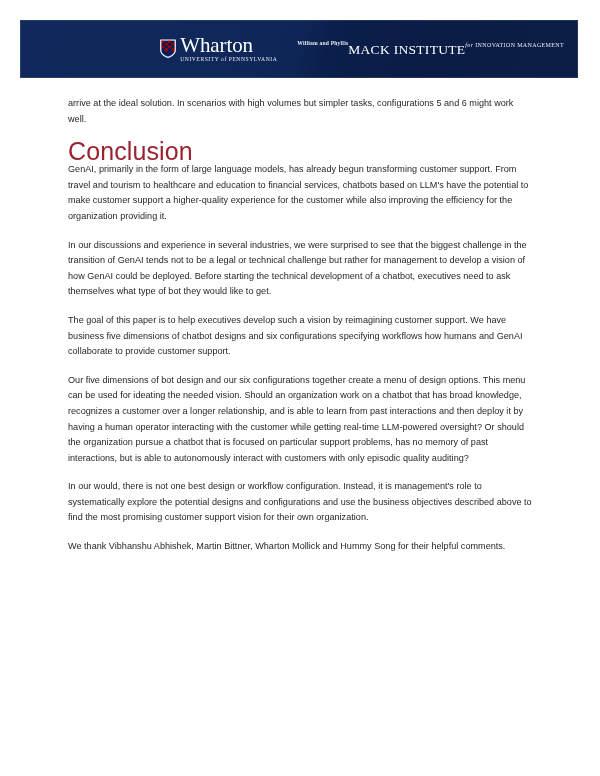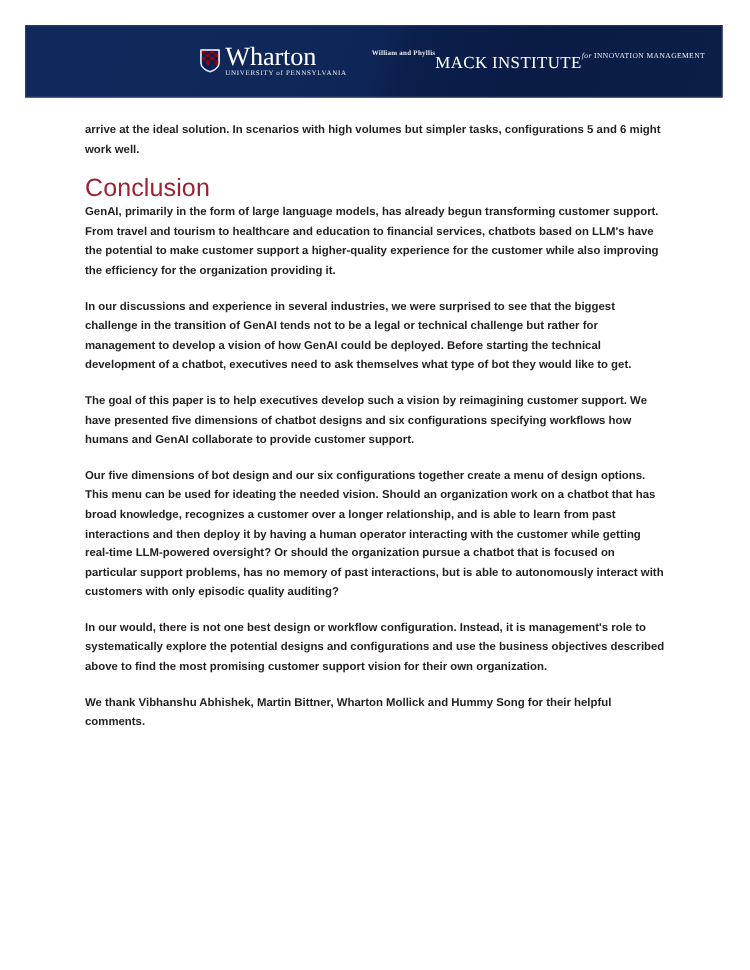--- a/index.html
+++ b/index.html
@@ -148,25 +148,24 @@
     width: 464px;
   }
 
   p.para {
     font-size: 9.1px;
     line-height: 15.6px;
     color: #231f20;
     margin: 0 0 13px 0;
     text-align: left;
     letter-spacing: 0.01px;
-    font-weight: bold;
   }
 
   h2.section-heading {
-    font-size: 20px;
+    font-size: 25px;
     font-weight: normal;
     line-height: 22px;
     color: #9b2230;
     margin: 0;
     letter-spacing: 0.1px;
   }
 
   .heading-conclusion {
     margin-top: 25px;
     margin-bottom: 13px;
@@ -214,21 +213,21 @@
   </div>
 
   <div class="doc-body">
 
     <p class="para">arrive at the ideal solution. In scenarios with high volumes but simpler tasks, configurations 5 and 6 might work well.</p>
 
     <h2 class="section-heading heading-conclusion">Conclusion</h2>
 
     <p class="para">GenAI, primarily in the form of large language models, has already begun transforming customer support. From travel and tourism to healthcare and education to financial services, chatbots based on LLM's have the potential to make customer support a higher-quality experience for the customer while also improving the efficiency for the organization providing it.</p>
     <p class="para">In our discussions and experience in several industries, we were surprised to see that the biggest challenge in the transition of GenAI tends not to be a legal or technical challenge but rather for management to develop a vision of how GenAI could be deployed. Before starting the technical development of a chatbot, executives need to ask themselves what type of bot they would like to get.</p>
-    <p class="para">The goal of this paper is to help executives develop such a vision by reimagining customer support. We have presented five dimensions of chatbot designs and six configurations specifying workflows how humans and GenAI collaborate to provide customer support.</p>
+    <p class="para">The goal of this paper is to help executives develop such a vision by reimagining customer support. We have business five dimensions of chatbot designs and six configurations specifying workflows how humans and GenAI collaborate to provide customer support.</p>
     <p class="para">Our five dimensions of bot design and our six configurations together create a menu of design options. This menu can be used for ideating the needed vision. Should an organization work on a chatbot that has broad knowledge, recognizes a customer over a longer relationship, and is able to learn from past interactions and then deploy it by having a human operator interacting with the customer while getting real-time LLM-powered oversight? Or should the organization pursue a chatbot that is focused on particular support problems, has no memory of past interactions, but is able to autonomously interact with customers with only episodic quality auditing?</p>
     <p class="para">In our would, there is not one best design or workflow configuration. Instead, it is management's role to systematically explore the potential designs and configurations and use the business objectives described above to find the most promising customer support vision for their own organization.</p>
 
 
     <p class="para">We thank Vibhanshu Abhishek, Martin Bittner, Wharton Mollick and Hummy Song for their helpful comments.</p>
 
   </div>
 
 </div>
 

